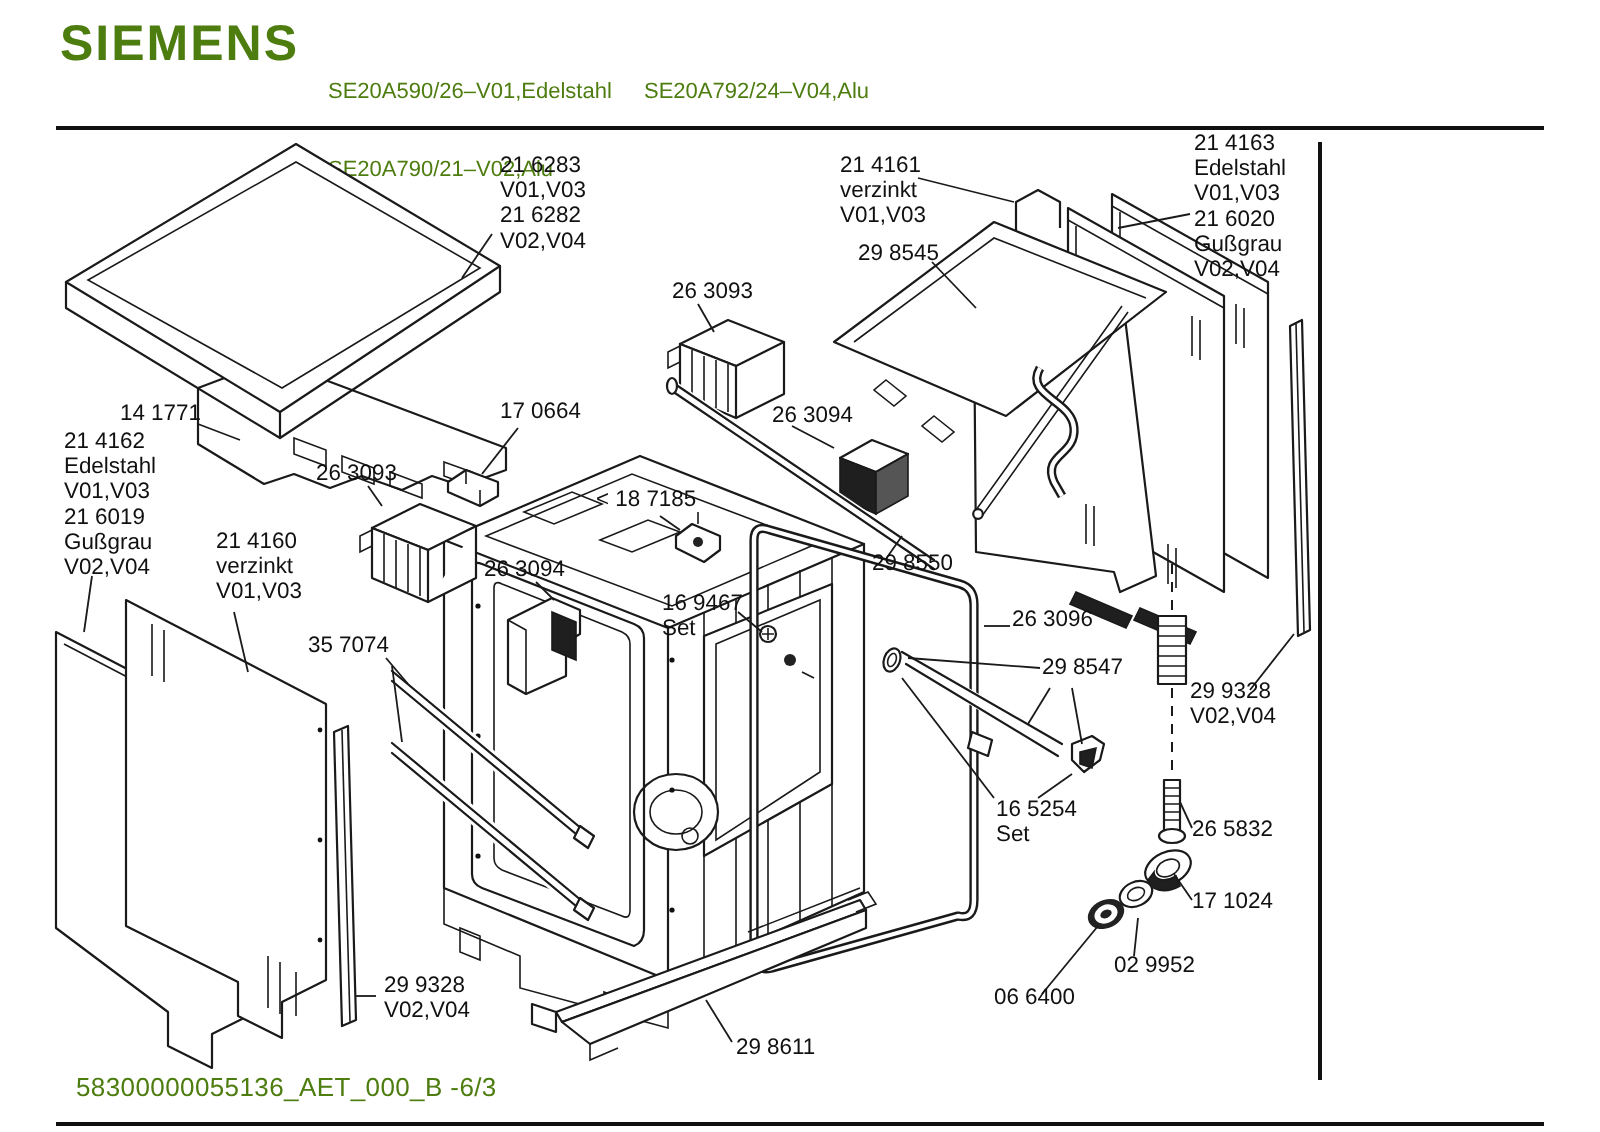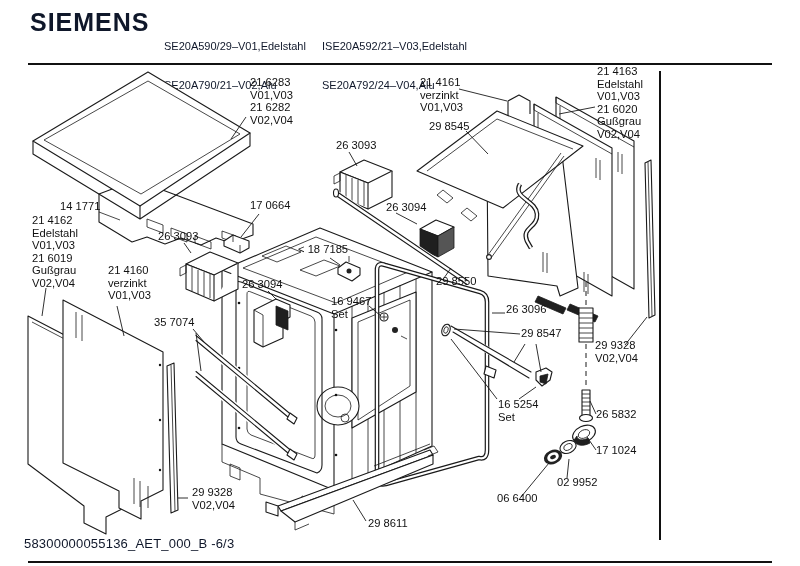--- a/index.html
+++ b/index.html
@@ -1,47 +1,46 @@
 <!DOCTYPE html>
 <html><head>
 <meta charset="utf-8">
 <style>
   html,body{margin:0;padding:0;background:#e8e8e8;}
   .page{position:relative;width:800px;height:566px;background:#ffffff;overflow:hidden;
-        font-family:"Liberation Sans",sans-serif;color:#0f172a;}
+        font-family:"Liberation Sans",sans-serif;color:#4d7c0f;}
   .brand{position:absolute;left:30px;top:8px;font-size:25px;font-weight:700;letter-spacing:1px;}
   .hcol{position:absolute;top:14px;font-size:11px;line-height:13px;white-space:pre;}
   .hcol div{height:13px;}
   .rule{position:absolute;background:#111;}
-  .footer{position:absolute;left:24px;top:536px;font-size:13px;letter-spacing:0.2px;}
+  .footer{position:absolute;left:38px;top:536px;font-size:13px;letter-spacing:0.2px;}
   svg{position:absolute;left:0;top:0;}
   svg text{font-family:"Liberation Sans",sans-serif;font-size:11.2px;fill:#111;}
   .ln{stroke:#1a1a1a;stroke-width:1.1;fill:none;stroke-linejoin:round;stroke-linecap:round;}
   .lnf{stroke:#1a1a1a;stroke-width:1.1;fill:#fff;stroke-linejoin:round;}
   .thin{stroke:#1a1a1a;stroke-width:0.8;fill:none;}
   .dark{fill:#1f1f1f;stroke:#1a1a1a;stroke-width:0.8;}
   .mid{fill:#555;stroke:#1a1a1a;stroke-width:0.8;}
   .tube{stroke:#1a1a1a;stroke-width:4.6;fill:none;stroke-linejoin:round;}
   .tubein{stroke:#fff;stroke-width:2.2;fill:none;stroke-linejoin:round;}
   .leader{stroke:#1a1a1a;stroke-width:0.9;}
   .dashed{stroke:#1a1a1a;stroke-width:1;stroke-dasharray:5 4;fill:none;}
 </style>
 </head>
 <body>
 
 <div class="page">
 
   <div class="brand">SIEMENS</div>
 
   <div class="hcol" style="left:164px">
-    <div>SE20A590/29–V01,Edelstahl</div>
+    <div>SE20A590/26–V01,Edelstahl</div>
     <div>SE20A790/21–V02,Alu</div>
   </div>
   <div class="hcol" style="left:322px">
-    <div>ISE20A592/21–V03,Edelstahl</div>
     <div>SE20A792/24–V04,Alu</div>
   </div>
 
   <div class="rule" style="left:28px;top:63px;width:744px;height:2px"></div>
   <div class="rule" style="left:28px;top:561px;width:744px;height:2px"></div>
   <div class="rule" style="left:659px;top:71px;width:1.5px;height:469px"></div>
 
   <svg id="diagram-svg" width="800" height="566" viewBox="0 0 800 566">
 
     <g>

